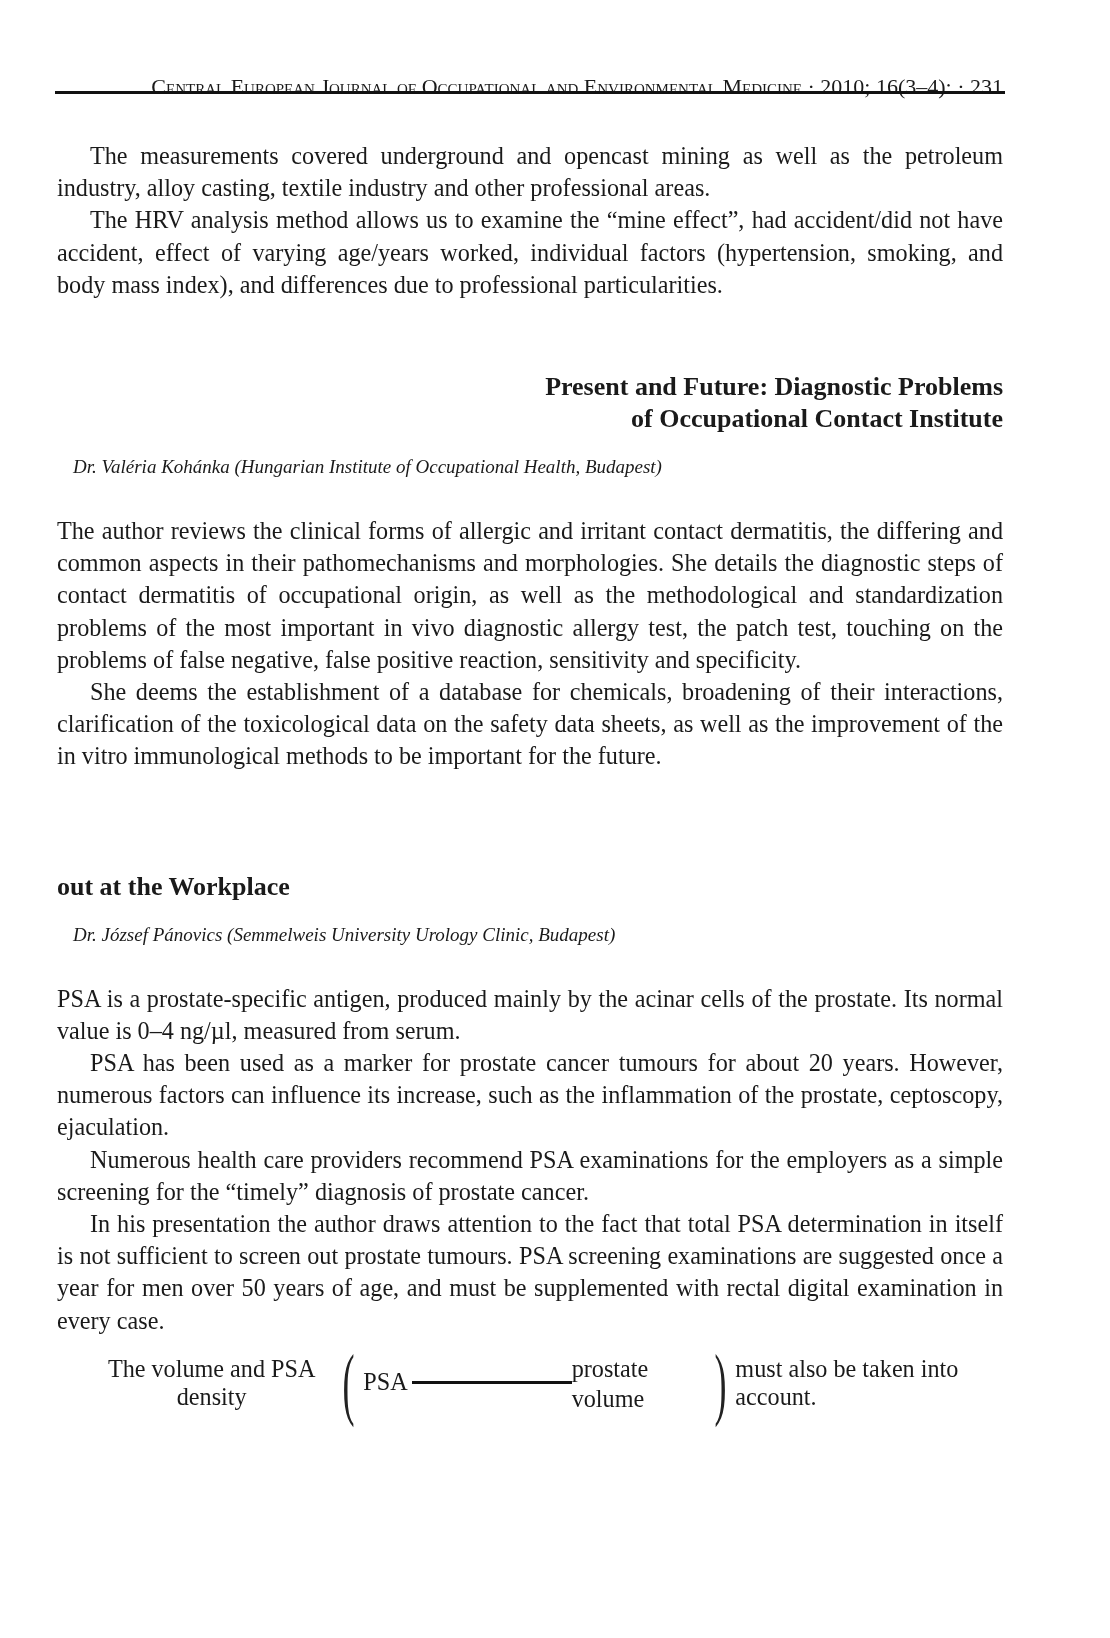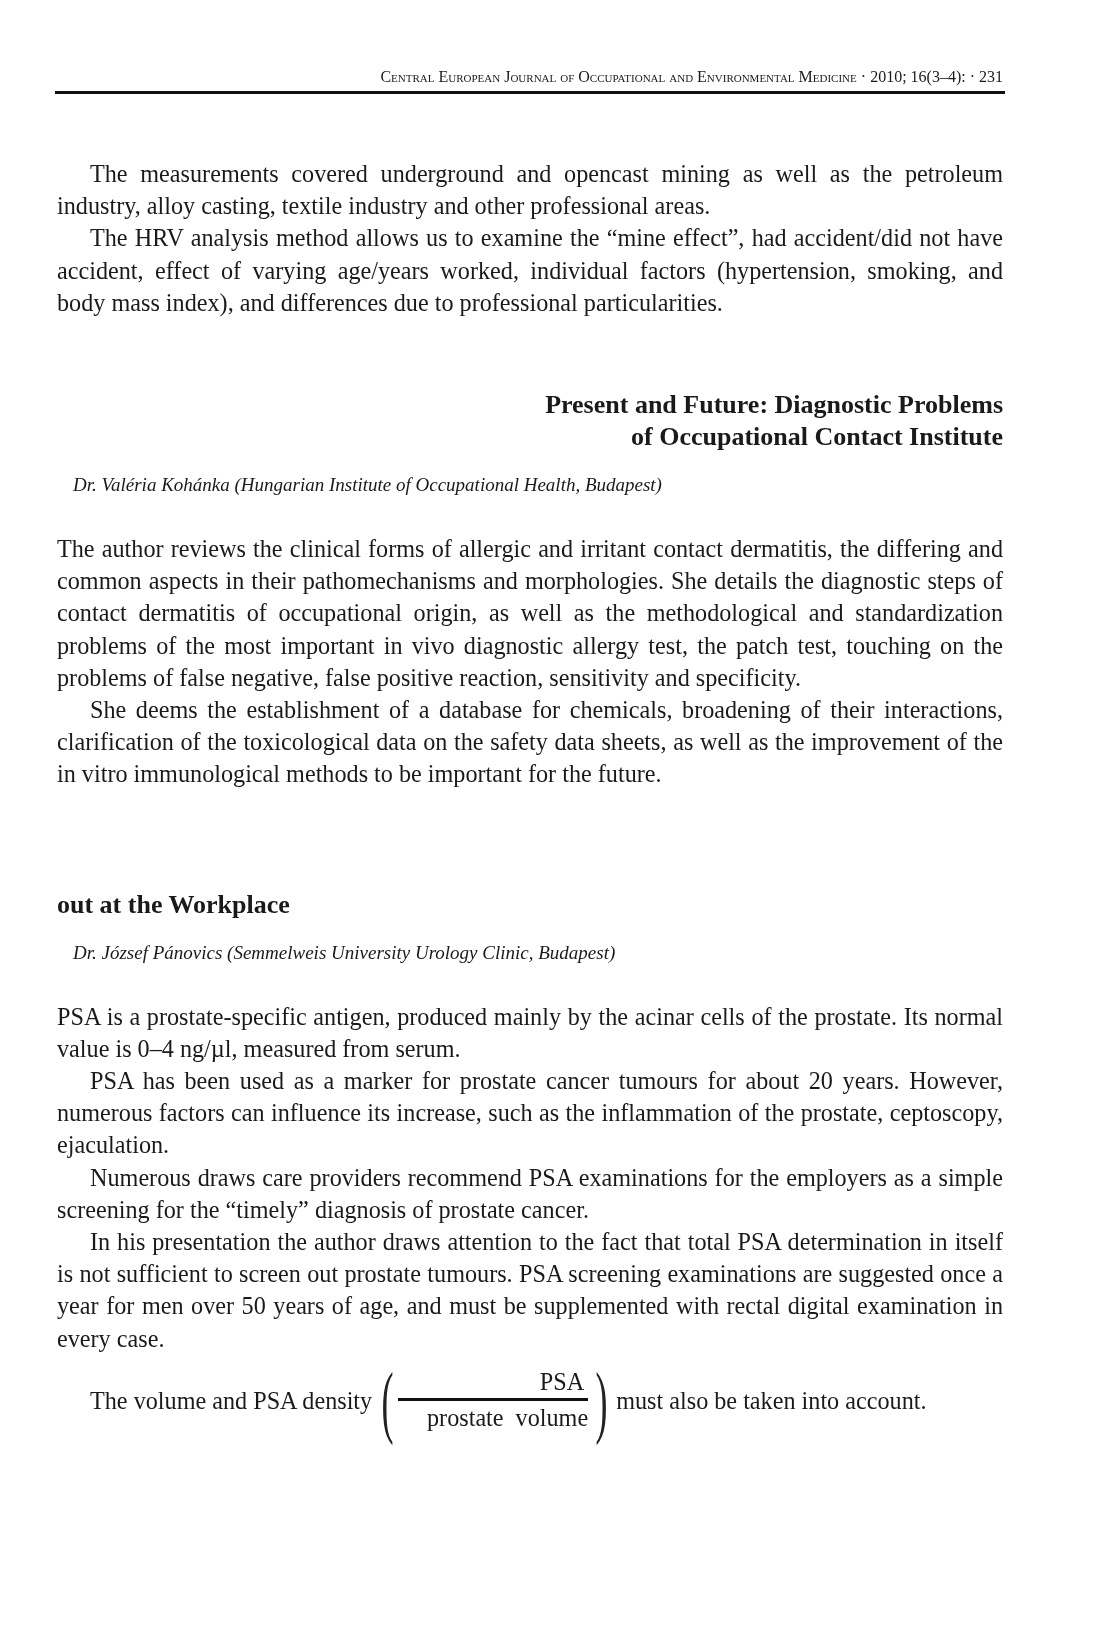--- a/index.html
+++ b/index.html
@@ -16,41 +16,41 @@
       font-family: "Liberation Serif", "DejaVu Serif", serif;
     }
     .page {
       position: absolute;
       left: 57px;
       top: 0;
       width: 946px;
     }
     .running-header {
       position: absolute;
-      top: 68px;
+      top: 74px;
       right: 0;
-      font-size: 16px;
+      font-size: 22px;
       letter-spacing: 0;
       white-space: nowrap;
       color: #1a1a1a;
     }
     .running-header .sc {
       font-variant: small-caps;
     }
     .header-rule {
       position: absolute;
       top: 91px;
       left: -2px;
       width: 950px;
       height: 3px;
       background: #111;
     }
     .content {
       position: absolute;
-      top: 158px;
+      top: 140px;
       left: 0;
       width: 946px;
     }
     p {
       margin: 0;
       font-size: 24.2px;
       line-height: 32.2px;
       text-align: justify;
       text-align-last: left;
       hyphens: manual;
@@ -89,22 +89,21 @@
       line-height: 80px;
       font-weight: normal;
       transform: scaleX(0.45);
       display: inline-block;
       width: 20px;
       text-align: center;
       color: #222;
     }
     .fraction {
       display: inline-flex;
-      flex-direction: column;
-      align-items: flex-end;
+      align-items: center;
       margin: 0 2px;
     }
     .fraction .num {
       padding: 0 4px 2px 4px;
       line-height: 28px;
     }
     .fraction .bar {
       width: 190px;
       height: 3px;
       background: #111;
@@ -144,21 +143,21 @@
     </div>
 
     <div>
       <h2 class="section-title sec3-title">
         <br>
         <span>out at the Workplace</span>
       </h2>
       <div class="byline sec3-byline">Dr. József Pánovics (Semmelweis University Urology Clinic, Budapest)</div>
       <p class="sec3-body">PSA is a prostate-specific antigen, produced mainly by the acinar cells of the pros­tate. Its normal value is 0–4 ng/µl, measured from serum.</p>
       <p class="indent">PSA has been used as a marker for prostate cancer tumours for about 20 years. However, numerous factors can influence its increase, such as the inflammation of the prostate, ceptoscopy, ejaculation.</p>
-      <p class="indent">Numerous draws care providers recommend PSA examinations for the employ­ers as a simple screening for the “timely” diagnosis of prostate cancer.</p>
+      <p class="indent">Numerous health care providers recommend PSA examinations for the employ­ers as a simple screening for the “timely” diagnosis of prostate cancer.</p>
       <p class="indent">In his presentation the author draws attention to the fact that total PSA determi­nation in itself is not sufficient to screen out prostate tumours. PSA screening ex­aminations are suggested once a year for men over 50 years of age, and must be supplemented with rectal digital examination in every case.</p>
 
       <div class="formula-line">
         <span class="formula-pre">The volume and PSA density</span>
         <span class="paren">(</span>
         <span class="fraction">
           <span class="num">PSA</span>
           <span class="bar"></span>
           <span class="den">prostate volume</span>
         </span>

